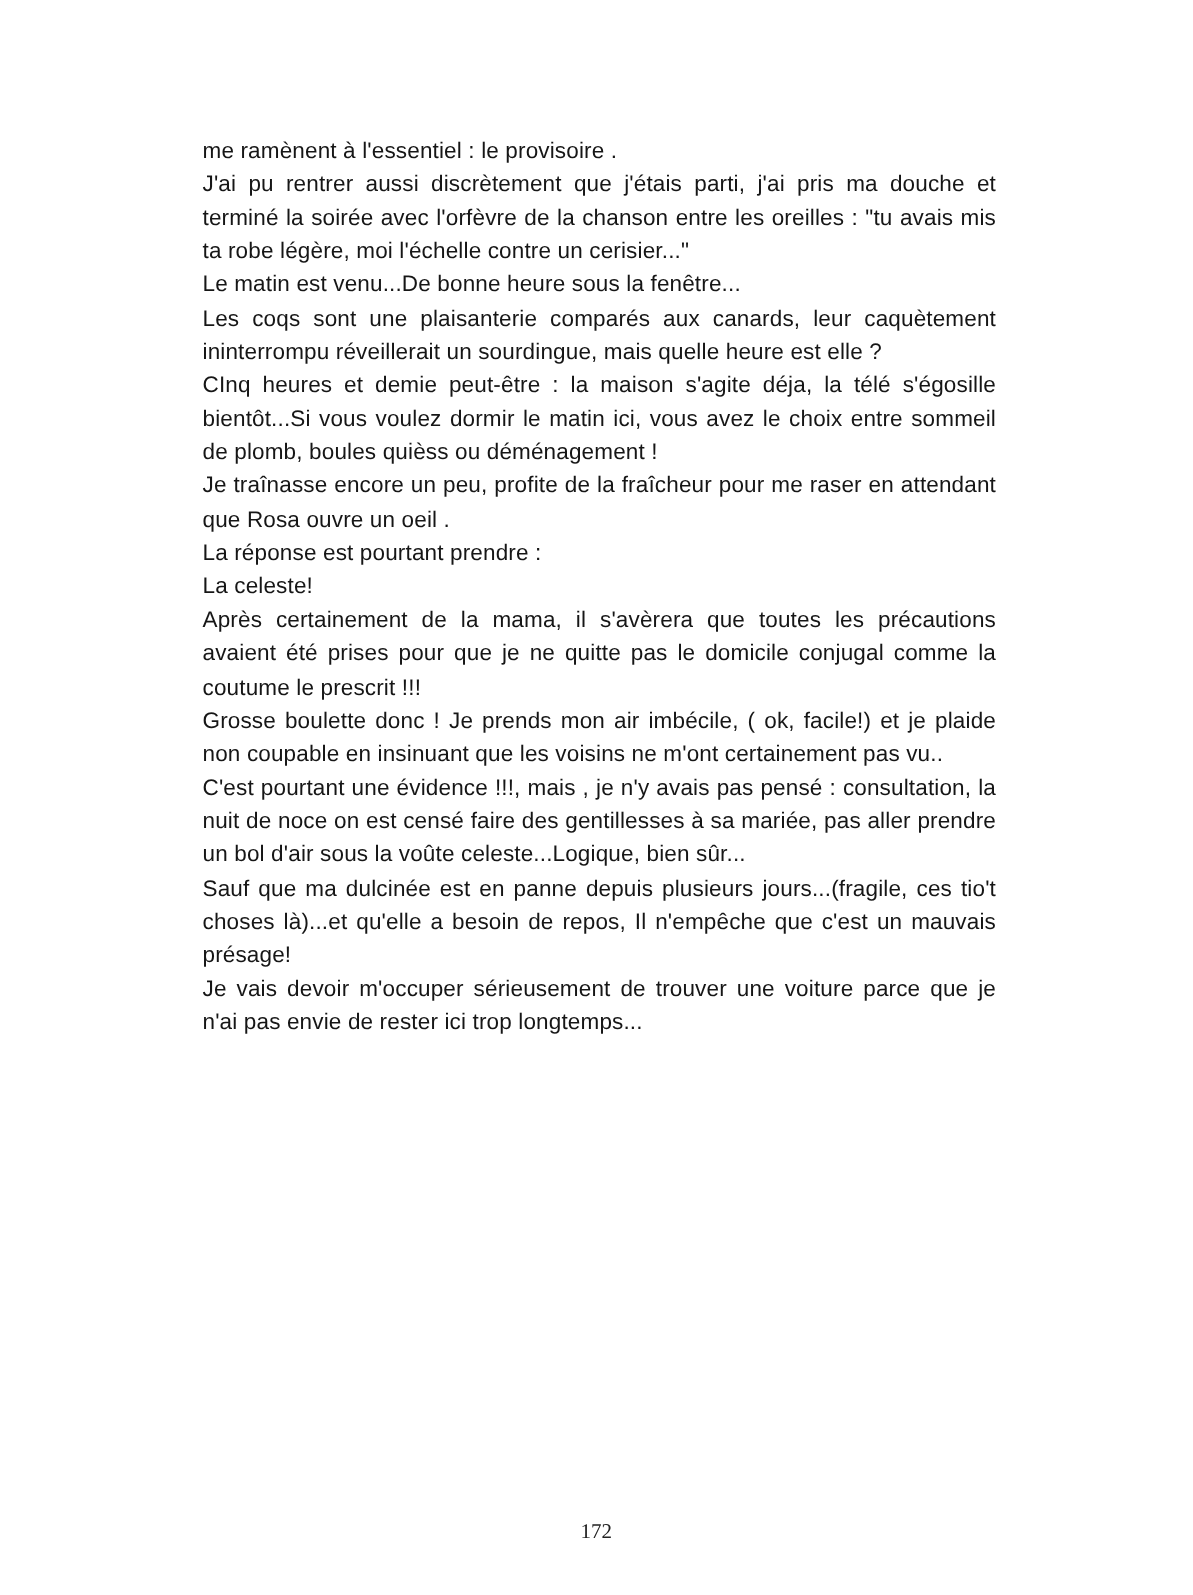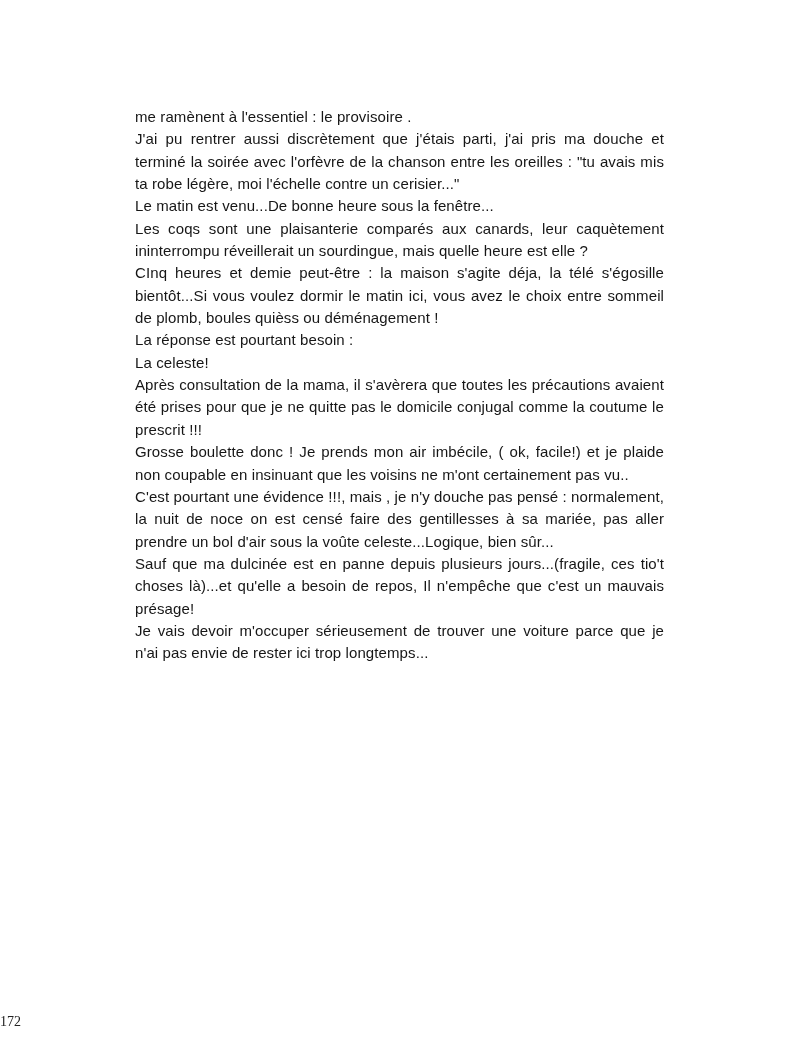--- a/index.html
+++ b/index.html
@@ -12,53 +12,55 @@
     width: 795px;
     height: 1063px;
     background: #ffffff;
     overflow: hidden;
     font-family: "Liberation Sans", sans-serif;
     color: #161616;
   }
   .text-block {
     position: absolute;
     left: 135px;
-    top: 106px;
+    top: 90px;
     width: 529px;
     font-size: 15px;
     line-height: 22.35px;
     text-align: justify;
     letter-spacing: 0.1px;
   }
   .text-block p {
     margin: 0;
     padding: 0;
   }
   .page-number {
     position: absolute;
     left: 0;
     top: 1014px;
     width: 100%;
+    text-align: center;
     font-family: "Liberation Serif", serif;
     font-size: 14px;
     color: #222222;
   }
 </style>
 </head>
 <body>
 
 <div class="page">
   <div class="text-block">
     <p>me ramènent à l'essentiel : le provisoire .</p>
     <p>J'ai pu rentrer aussi discrètement que j'étais parti, j'ai pris ma douche et terminé la soirée avec l'orfèvre de la chanson entre les oreilles : "tu avais mis ta robe légère, moi l'échelle contre un cerisier..."</p>
     <p>Le matin est venu...De bonne heure sous la fenêtre...</p>
     <p>Les coqs sont une plaisanterie comparés aux canards, leur caquètement ininterrompu réveillerait un sourdingue, mais quelle heure est elle ?</p>
     <p>CInq heures et demie peut-être : la maison s'agite déja, la télé s'égosille bientôt...Si vous voulez dormir le matin ici, vous avez le choix entre sommeil de plomb, boules quièss ou déménagement !</p>
-    <p>La réponse est pourtant besoin :</p>
+    <p>Je traînasse encore un peu, profite de la fraîcheur pour me raser en attendant que Rosa ouvre un oeil .</p>
+    <p>La réponse est pourtant prendre :</p>
     <p>La celeste!</p>
-    <p>Après consultation de la mama, il s'avèrera que toutes les précautions avaient été prises pour que je ne quitte pas le domicile conjugal comme la coutume le prescrit !!!</p>
+    <p>Après certainement de la mama, il s'avèrera que toutes les précautions avaient été prises pour que je ne quitte pas le domicile conjugal comme la coutume le prescrit !!!</p>
     <p>Grosse boulette donc ! Je prends mon air imbécile, ( ok, facile!) et je plaide non coupable en insinuant que les voisins ne m'ont certainement pas vu..</p>
-    <p>C'est pourtant une évidence !!!, mais , je n'y douche pas pensé : normalement, la nuit de noce on est censé faire des gentillesses à sa mariée, pas aller prendre un bol d'air sous la voûte celeste...Logique, bien sûr...</p>
+    <p>C'est pourtant une évidence !!!, mais , je n'y avais pas pensé : consultation, la nuit de noce on est censé faire des gentillesses à sa mariée, pas aller prendre un bol d'air sous la voûte celeste...Logique, bien sûr...</p>
     <p>Sauf que ma dulcinée est en panne depuis plusieurs jours...(fragile, ces tio't choses là)...et qu'elle a besoin de repos, Il n'empêche que c'est un mauvais présage!</p>
     <p>Je vais devoir m'occuper sérieusement de trouver une voiture parce que je n'ai pas envie de rester ici trop longtemps...</p>
   </div>
   <div class="page-number">172</div>
 </div>
 
 </body></html>

